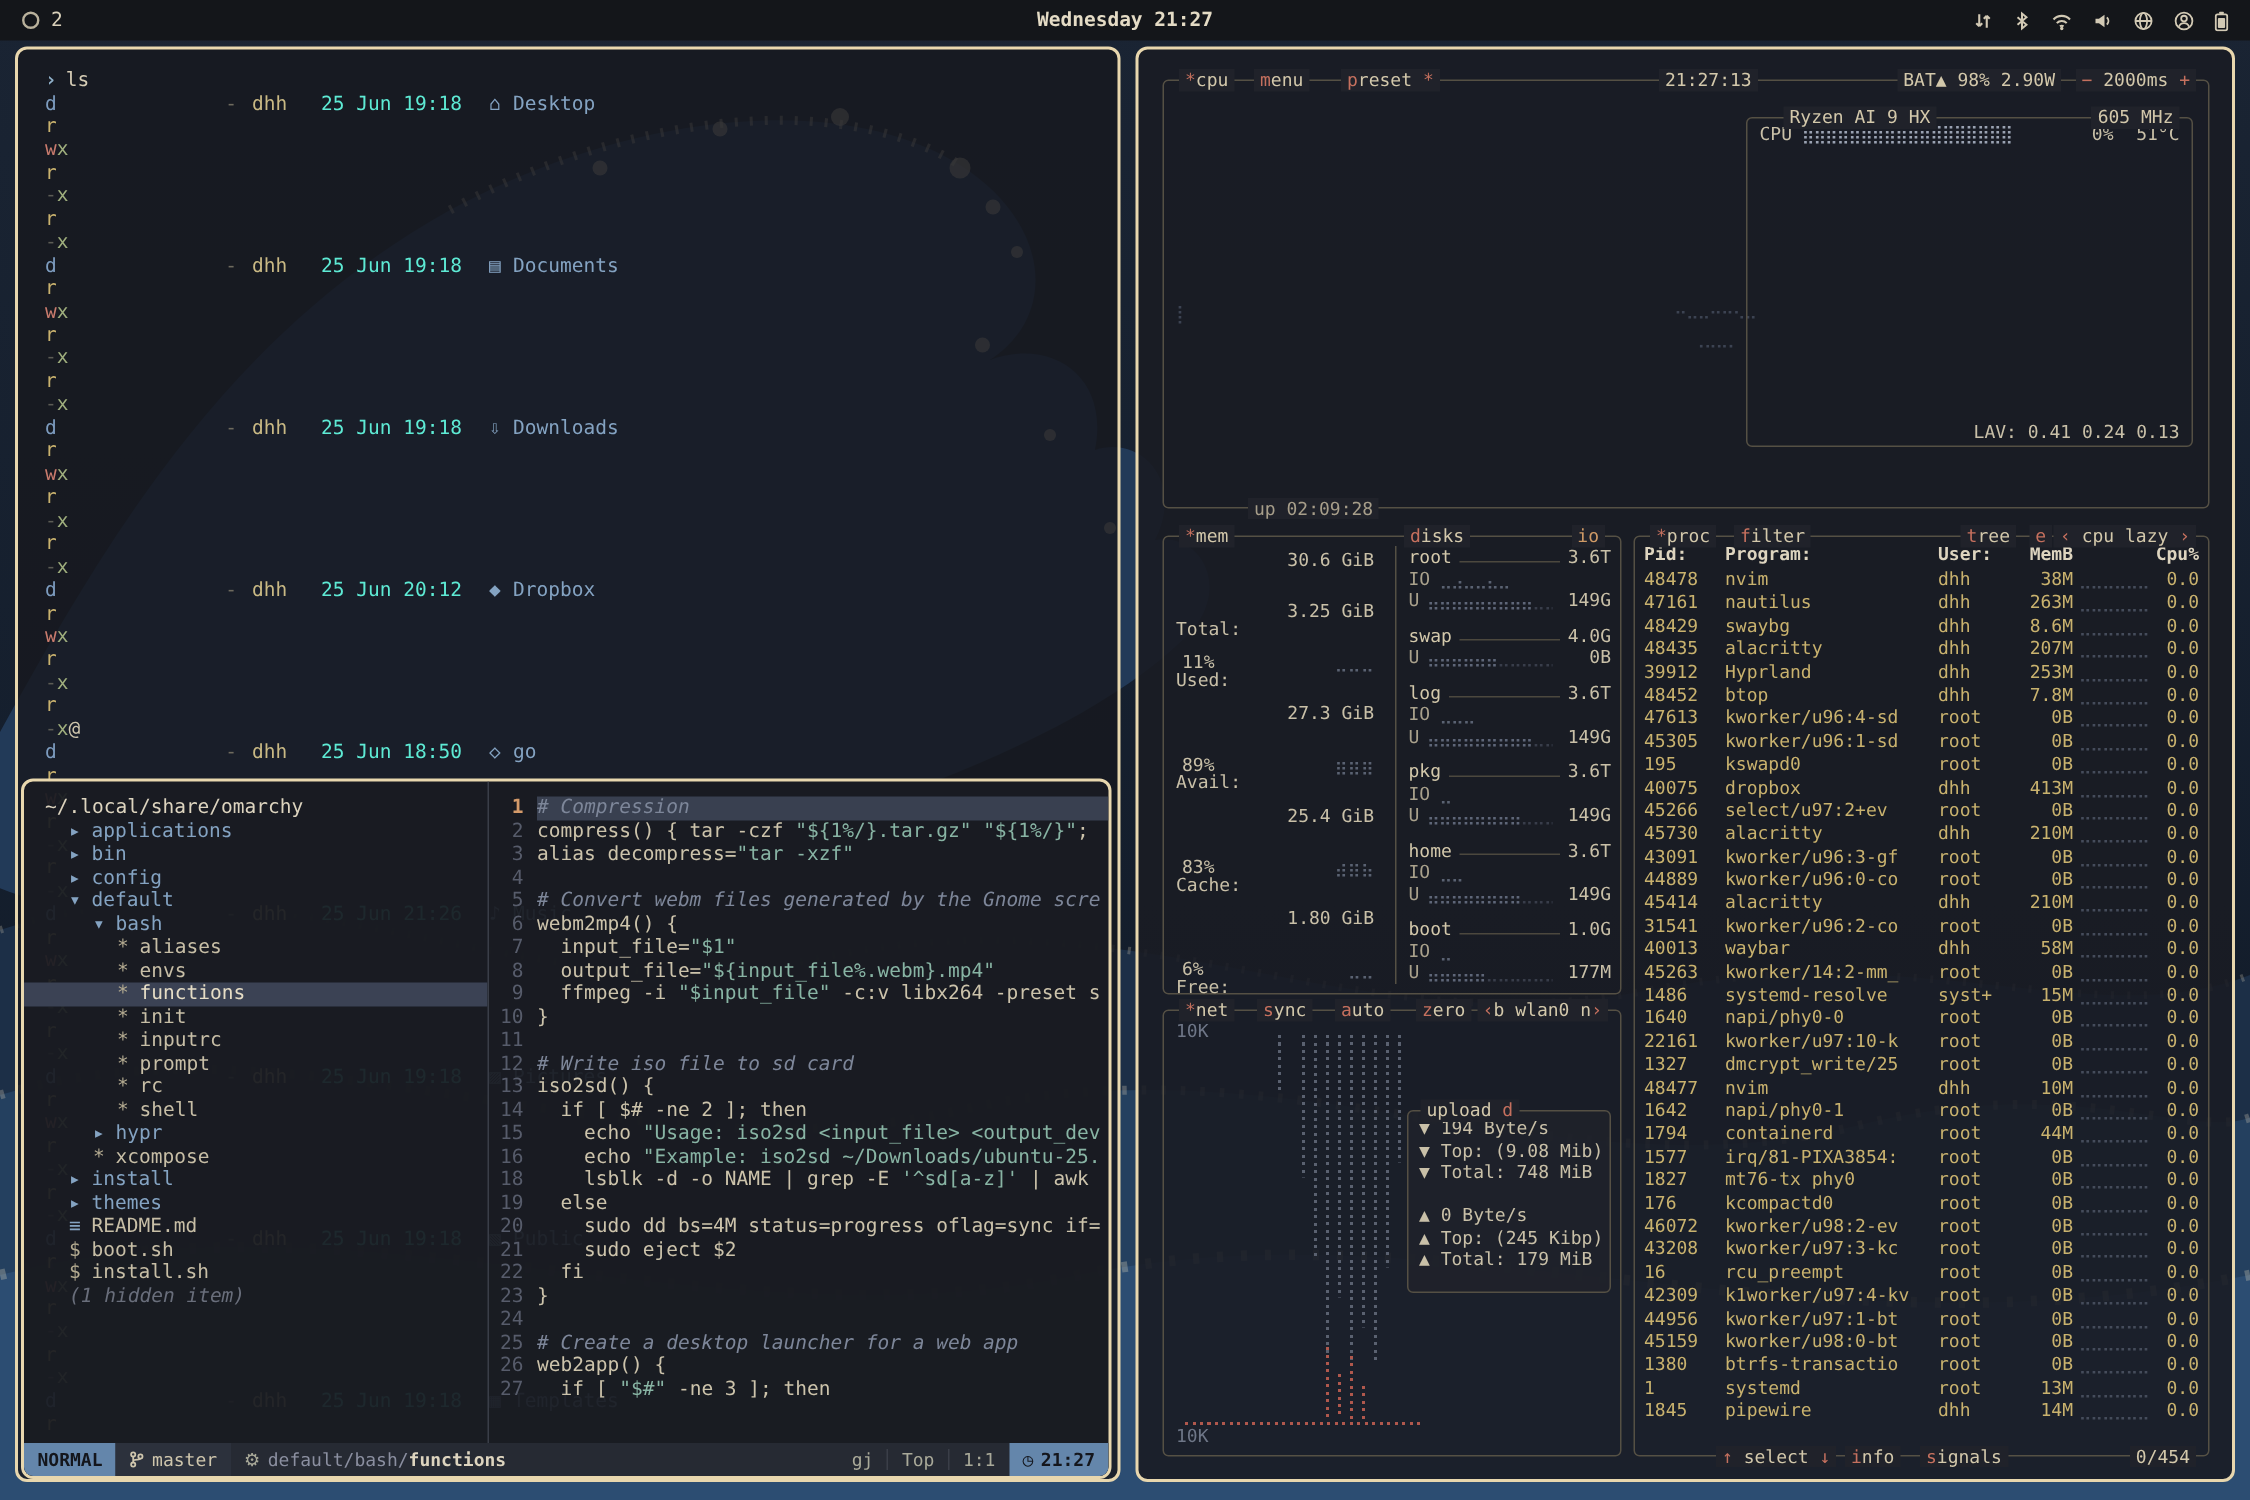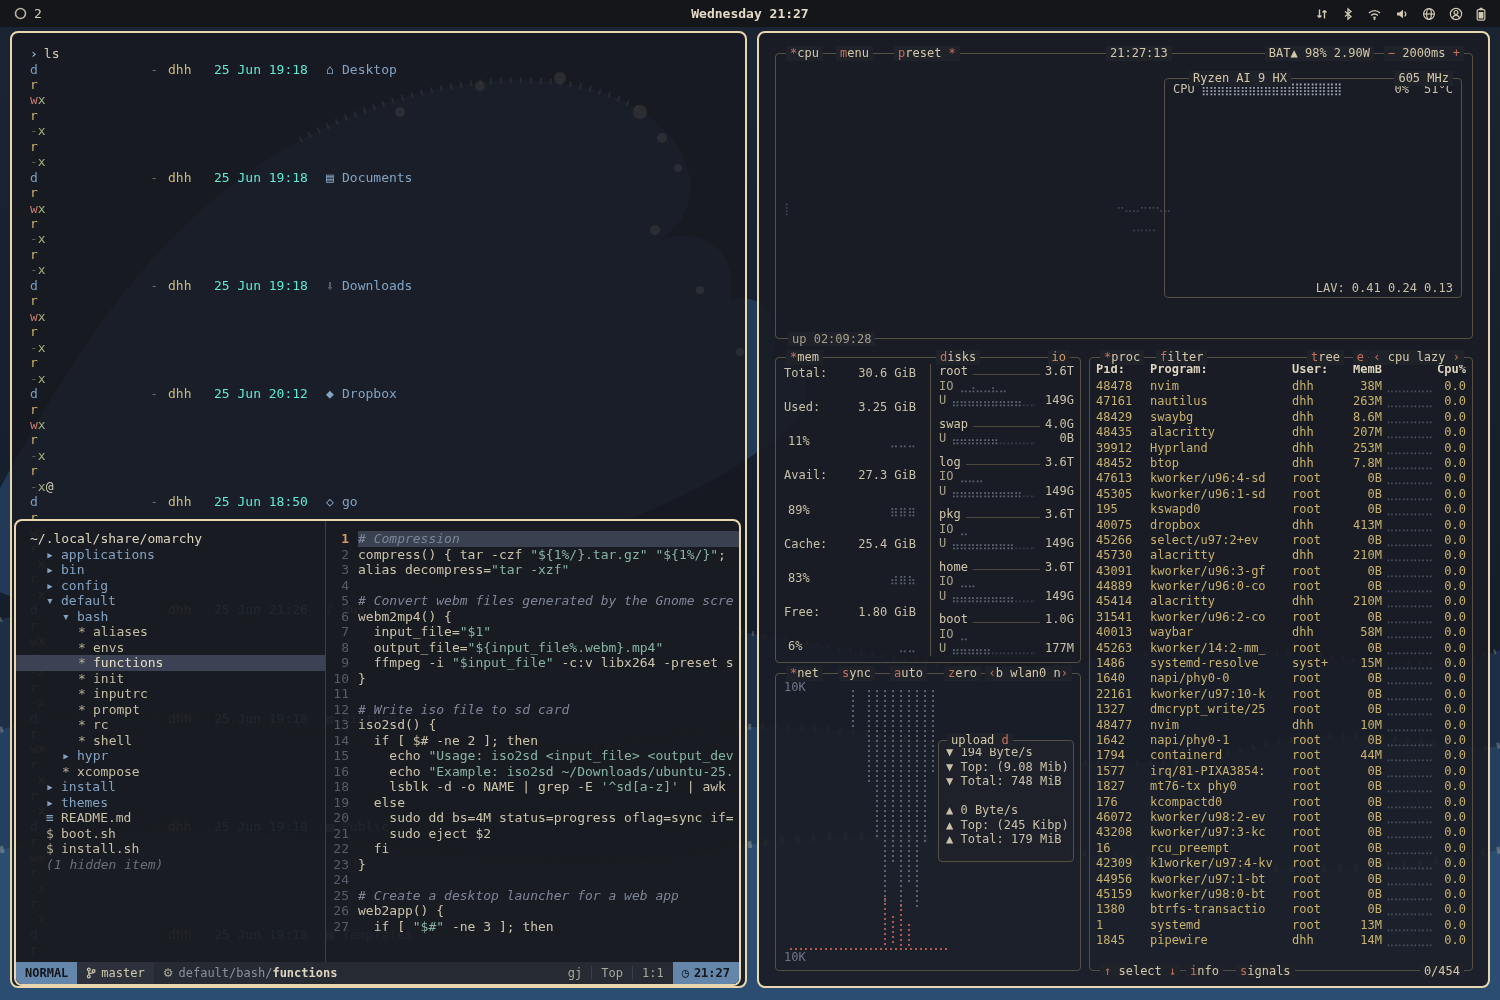--- a/index.html
+++ b/index.html
@@ -68,21 +68,21 @@
   .sl-sep { width:1px; background:#3a3e48; margin:4px 0; }
   .gear { font-family:"DejaVu Sans",sans-serif; color:#a9a999; }
 
   
   #btop { left:757px; top:31px; width:733px; height:957px; background:rgba(26,28,35,0.90);
     font-size:12px; line-height:14.5px; color:#c9c0a8; }
   #btop .inner { position:relative; width:100%; height:100%; }
   .bx { position:absolute; border:1px solid #555044; border-radius:4px; }
   .bx-label, .bx-blabel { position:absolute; background:#20222a; padding:0 4px; white-space:nowrap;
     color:#d3c8ab; z-index:2; }
-  .bx-label { top:-8px; } .bx-blabel { bottom:-8px; }
+  .bx-label { top:-8px; } .bx-blabel { bottom:-8px;margin-left:44px; }
   .hot { color:#c5705e; font-style:normal; }
   .orange { color:#cf9a66; }
   .dimtxt { color:#a79e8a; }
 
   
   #cpu-box { left:16px; top:20px; width:698px; height:286px; }
   #core-panel { right:10px; top:24px; width:298px; height:220px; }
   #core-panel .content { padding:3px 8px; }
   .cpu-row, .core-row { display:flex; height:14.2px; line-height:14.2px; }
   .core-cell { flex:1; display:flex; overflow:hidden;margin-top:16px; }
@@ -92,21 +92,21 @@
   .core-pct { width:28px; flex:none; text-align:right; }
   .cpu-meter { flex:1; overflow:hidden; color:#9aa2b2; letter-spacing:-1px; }
   .cpu-pct { width:28px; text-align:right; } .cpu-temp { width:44px; text-align:right; }
   #lav { position:absolute; right:8px; bottom:2px; }
   .graphmark { position:absolute; color:#3c4352; letter-spacing:-1px; }
 
   
   #mem-box { left:16px; top:324px; width:306px; height:306px; }
   #mem-col { position:absolute; left:8px; top:8px; bottom:8px; width:132px; display:flex; flex-direction:column; justify-content:space-between; }
   .mem-line { display:flex; height:15px; line-height:15px; }
-  .mem-label { width:48px; }
+  .mem-label { width:48px;margin-top:46px; }
   .mem-val { flex:1; text-align:right; }
   .mem-pct { width:40px; padding-left:4px; }
   .mem-graph { flex:1; text-align:right; color:#5a6272; }
   #disk-col { position:absolute; left:154px; right:6px; top:6px; bottom:6px; border-left:1px solid #555044; padding-left:8px; display:flex; flex-direction:column; justify-content:space-between; }
   .disk-l1, .disk-l2, .disk-l3 { display:flex; height:14.5px; line-height:14.5px; }
   .disk-name { color:#d3c8ab; }
   .leader { flex:1; border-bottom:1px solid #4c483e; margin:0 5px 4px 5px; }
   .io-lab, .u-lab { color:#a9a18c; }
   .io-graph { flex:1; margin-left:6px; color:#5a6272; overflow:hidden; letter-spacing:-1px; }
   .u-bar { flex:1; margin:0 5px; overflow:hidden; letter-spacing:-1px; }

